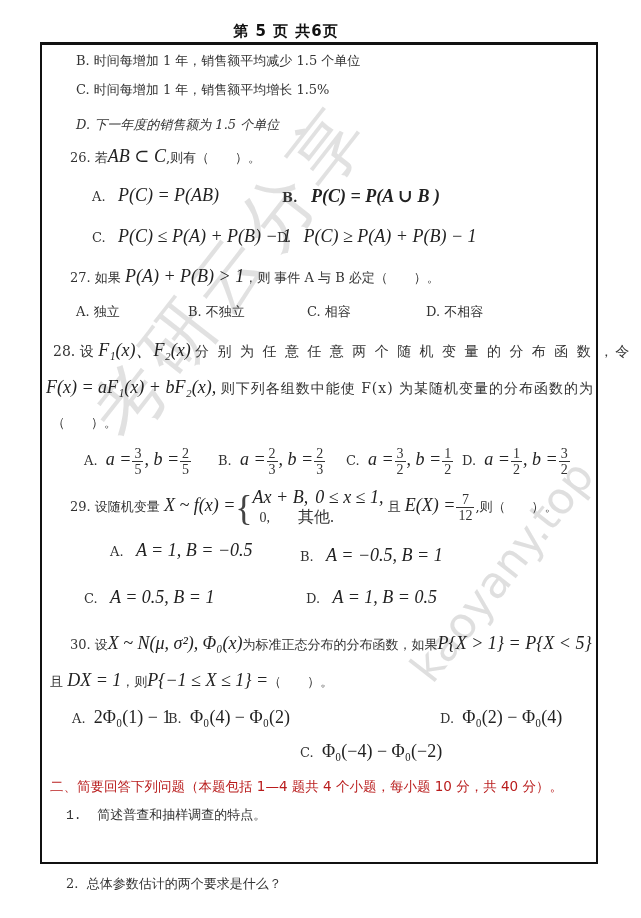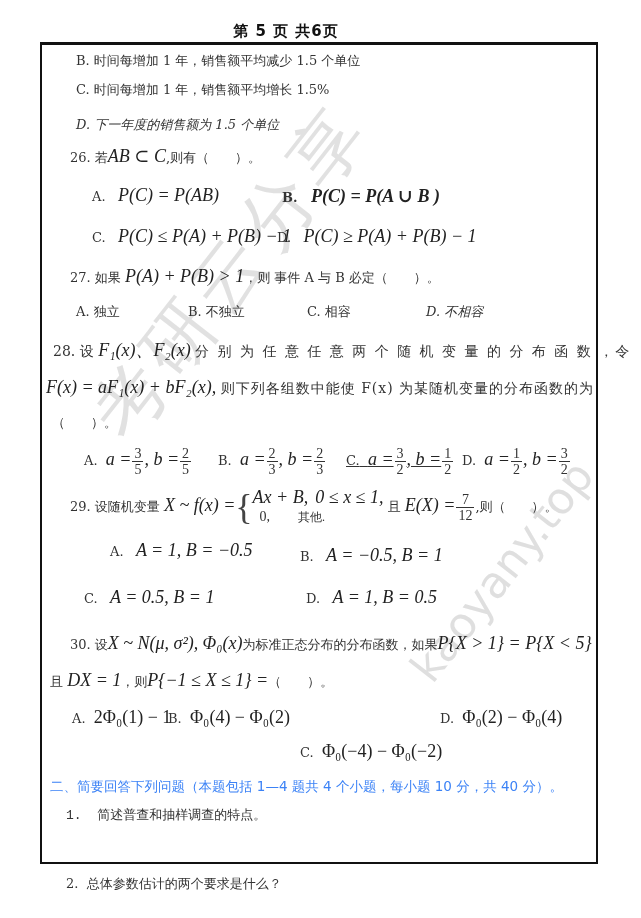--- a/index.html
+++ b/index.html
@@ -8,21 +8,21 @@
   .header { position:absolute; top:22px; left:0; width:572px; text-align:center;
             font-family:"DejaVu Sans","Liberation Sans",sans-serif; font-weight:bold; font-size:15px; color:#111; letter-spacing:1px; }
   .frame { position:absolute; left:40px; top:42px; width:558px; height:822px;
            border:2px solid #111; border-top-width:3px; box-sizing:border-box; }
   .line { position:absolute; font-size:13px; white-space:nowrap; color:#333; }
   .math { font-family:"Liberation Serif","DejaVu Serif",serif; font-style:italic; font-size:18px; color:#222; }
   .frac { display:inline-block; vertical-align:middle; text-align:center; font-family:"Liberation Serif",serif; font-style:normal; font-size:14px; line-height:15px; margin:0 1px; }
   .frac .num { display:block; border-bottom:1px solid #333; padding:0 2px; }
   .frac .den { display:block; padding:0 2px; }
   .opt { position:absolute; white-space:nowrap; font-size:13px; color:#333; }
-  .sec { font-family:"DejaVu Sans","Liberation Sans",sans-serif; font-size:13.5px; color:#3b82f6; }
+  .sec { font-family:"DejaVu Sans","Liberation Sans",sans-serif; font-size:13.5px; color:#b91c1c; }
   .wm { position:absolute; color:#d8d8d8; font-family:"DejaVu Sans",sans-serif; pointer-events:none; }
   .piece { display:inline-block; vertical-align:middle; font-family:"Liberation Serif",serif; font-size:14px; line-height:18px; }
   .brace { font-size:36px; vertical-align:middle; font-family:"Liberation Serif",serif; color:#444; line-height:36px; }
 </style>
 </head>
 <body>
 
 <div class="wm" style="left:70px;top:400px;font-size:72px;transform:rotate(-52deg);transform-origin:left top;opacity:0.75;letter-spacing:8px;">考研云分享</div>
 <div class="wm" style="left:400px;top:660px;font-size:44px;transform:rotate(-52deg);transform-origin:left top;opacity:0.8;">kaoyany.top</div>
 
@@ -74,21 +74,21 @@
   <span>独立</span>
 </div>
 <div class="opt" style="left:188px;top:303px;">
   <span>B.</span>
   <span>不独立</span>
 </div>
 <div class="opt" style="left:307px;top:303px;">
   <span>C.</span>
   <span>相容</span>
 </div>
-<div class="opt" style="left:426px;top:303px;font-style:italic;">
+<div class="opt" style="left:426px;top:303px;">
   <span>D.</span>
   <span>不相容</span>
 </div>
 
 <div class="line" style="left:53px;top:338px;font-size:14px;">
   <span>28.</span>
   <span>设</span>
   <span class="math">F₁(x)、F₂(x)</span>
   <span style="letter-spacing:2px;">分 别 为 任 意 任 意 两 个 随 机 变 量 的 分 布 函 数 ，令</span>
 </div>
@@ -100,35 +100,35 @@
   <span>（　　）。</span>
 </div>
 <div class="opt" style="left:84px;top:446px;">
   <span>A.</span>&nbsp;
   <span class="math">a =</span><span class="frac"><span class="num">3</span><span class="den">5</span></span><span class="math">, b =</span><span class="frac"><span class="num">2</span><span class="den">5</span></span>
 </div>
 <div class="opt" style="left:218px;top:446px;">
   <span>B.</span>&nbsp;
   <span class="math">a =</span><span class="frac"><span class="num">2</span><span class="den">3</span></span><span class="math">, b =</span><span class="frac"><span class="num">2</span><span class="den">3</span></span>
 </div>
-<div class="opt" style="left:346px;top:446px;text-decoration:underline;">
+<div class="opt" style="left:346px;top:446px;">
   <span>C.</span>&nbsp;
   <span class="math">a =</span><span class="frac"><span class="num">3</span><span class="den">2</span></span><span class="math">, b =</span><span class="frac"><span class="num">1</span><span class="den">2</span></span>
 </div>
 <div class="opt" style="left:462px;top:446px;">
   <span>D.</span>&nbsp;
   <span class="math">a =</span><span class="frac"><span class="num">1</span><span class="den">2</span></span><span class="math">, b =</span><span class="frac"><span class="num">3</span><span class="den">2</span></span>
 </div>
 
 <div class="line" style="left:70px;top:488px;">
   <span>29.</span>
   <span>设随机变量</span>
   <span class="math">X ~ f(x) =</span><span class="brace">{</span><span class="piece">
     <span style="display:block;"><span class="math">Ax + B,</span>&nbsp;&nbsp;<span class="math">0 ≤ x ≤ 1,</span></span>
-    <span style="display:block;">&nbsp;&nbsp;<span>0,</span>&nbsp;&nbsp;&nbsp;&nbsp;&nbsp;&nbsp;&nbsp;&nbsp;<span style="font-size:12px;">其他.</span></span>
+    <span style="display:block;">&nbsp;&nbsp;<span>0,</span>&nbsp;&nbsp;&nbsp;&nbsp;&nbsp;&nbsp;&nbsp;&nbsp;<span style="font-size:16px;">其他.</span></span>
   </span>
   <span>且</span>
   <span class="math">E(X) =</span><span class="frac"><span class="num">7</span><span class="den">12</span></span><span>,则（　　）。</span>
 </div>
 <div class="opt" style="left:84px;top:540px;margin-left:26px;">
   <span>A.</span>&nbsp;&nbsp;
   <span class="math">A = 1, B = −0.5</span>
 </div>
 <div class="opt" style="left:300px;top:545px;">
   <span>B.</span>&nbsp;&nbsp;

